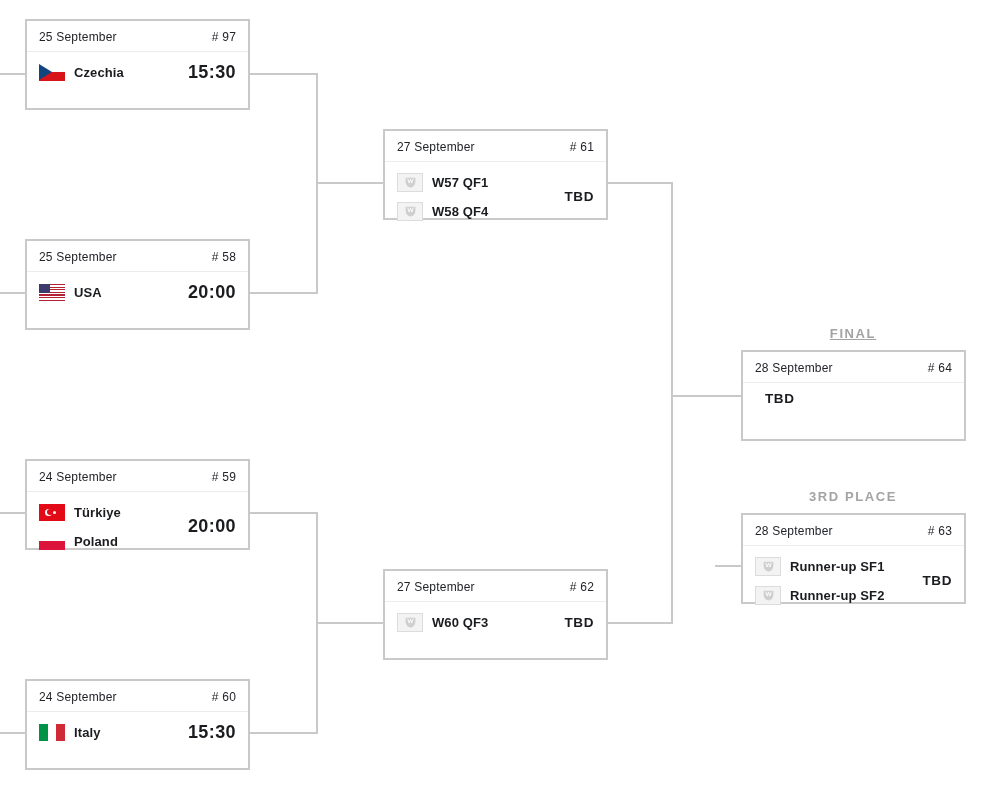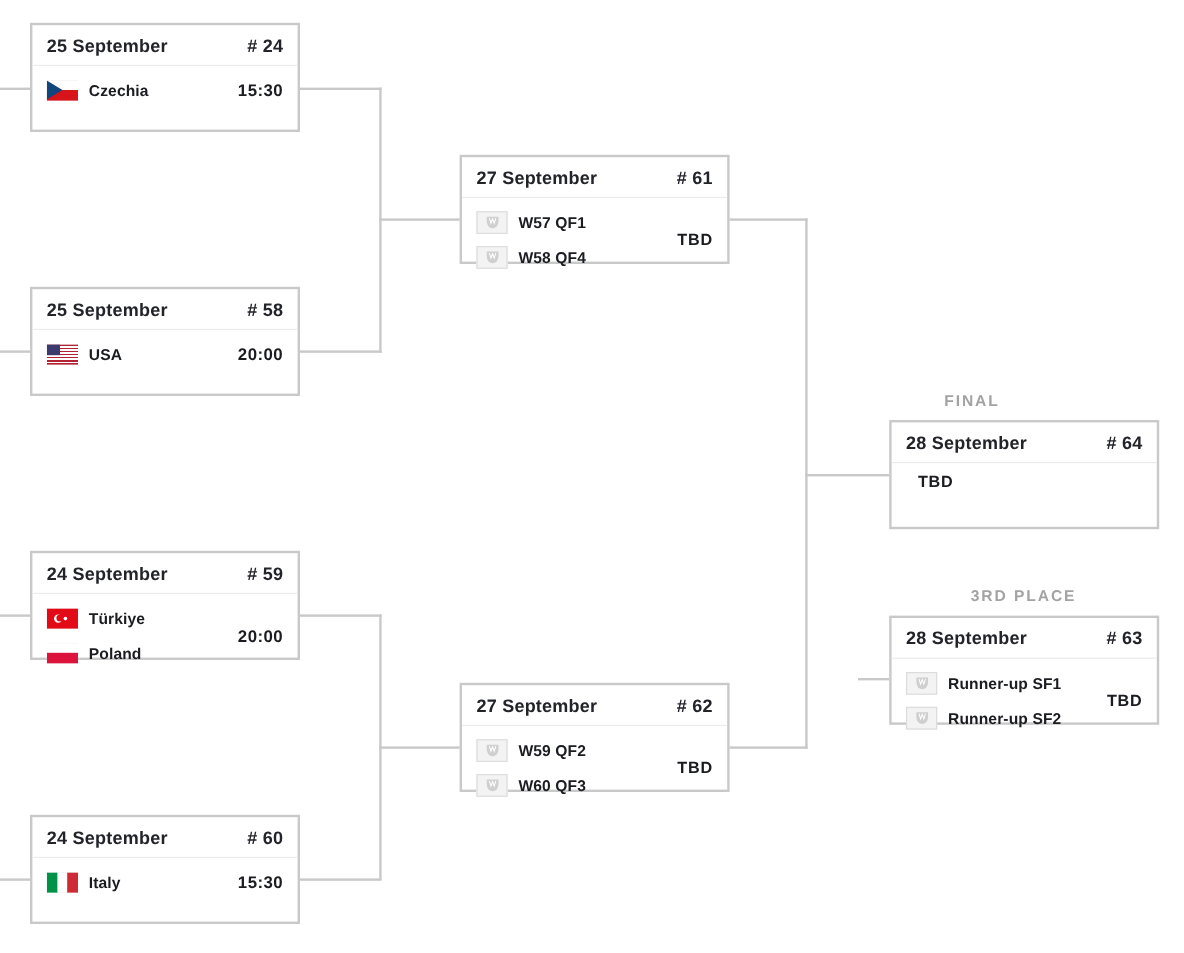--- a/index.html
+++ b/index.html
@@ -36,22 +36,22 @@
   }
   .match-head {
     display: flex;
     align-items: center;
     justify-content: space-between;
     padding: 9px 12px 7px 12px;
     border-bottom: 1px solid #ececec;
   }
   .match-date,
   .match-no {
-    font-size: 15px;
-    font-weight: bold;
+    font-size: 12px;
+    font-weight: normal;
     color: #23242a;
     letter-spacing: .2px;
     white-space: nowrap;
   }
   .match-body {
     display: flex;
     align-items: center;
     padding: 8px 12px 10px 12px;
   }
   .teams {
@@ -66,21 +66,21 @@
   .team + .team { margin-top: 5px; }
   .team-name {
     font-size: 13px;
     font-weight: bold;
     color: #1b1c20;
     letter-spacing: .1px;
     white-space: nowrap;
   }
   .result {
     flex: 0 0 auto;
-    font-size: 14px;
+    font-size: 18px;
     font-weight: bold;
     color: #1b1c20;
     letter-spacing: .4px;
     padding-left: 10px;
     white-space: nowrap;
   }
   .result.tbd { font-size: 13.5px; letter-spacing: .6px; }
 
   
   .flag {
@@ -142,27 +142,27 @@
   <div class="conn conn-v" style="left:316px; top:512px; height:221px;"></div>
   <div class="conn conn-h" style="left:316px; top:622px; width:68px;"></div>
 
   <div class="conn conn-h" style="left:607px; top:182px; width:66px;"></div>
   <div class="conn conn-h" style="left:607px; top:622px; width:66px;"></div>
   <div class="conn conn-v" style="left:671px; top:182px; height:442px;"></div>
   <div class="conn conn-h" style="left:671px; top:395px; width:70px;"></div>
 
   <div class="conn conn-h" style="left:715px; top:565px; width:26px;"></div>
 
-  <div class="round-caption" style="left:698px; top:326px; width:224px;">FINAL</div>
+  <div class="round-caption" style="left:741px; top:326px; width:224px;text-decoration:underline;">FINAL</div>
   <div class="round-caption" style="left:741px; top:489px; width:224px;">3RD PLACE</div>
 
   <div class="match" style="left:25px; top:19px; width:225px; height:91px;">
     <div class="match-head">
       <span class="match-date">25 September</span>
-      <span class="match-no"># 24</span>
+      <span class="match-no"># 97</span>
     </div>
     <div class="match-body">
       <div class="teams">
         <div class="team">
           <span class="flag">
             <i style="left:0;top:0;width:26px;height:8.5px;background:#ffffff;"></i>
             <i style="left:0;top:8.5px;width:26px;height:8.5px;background:#d7141a;"></i>
             <i style="left:0;top:0;width:0;height:0;border-top:8.5px solid transparent;border-bottom:8.5px solid transparent;border-left:13px solid #11457e;"></i>
           </span>
           <span class="team-name">Czechia</span>
@@ -276,29 +276,20 @@
     </div>
     <div class="match-body">
       <div class="teams">
         <div class="team">
           <span class="crest">
             <svg width="13" height="13" viewBox="0 0 24 24" aria-hidden="true">
                 <path d="M3 3 h18 v7 a9 11 0 0 1 -9 11 a9 11 0 0 1 -9 -11 z" fill="#cfcfcf"></path>
                 <path d="M7 5 l2.5 8 L12 6 l2.5 7 L17 5" fill="none" stroke="#ffffff" stroke-width="1.6"></path>
               </svg>
           </span>
-          <span class="team-name">W59 QF2</span>
-        </div>
-        <div class="team">
-          <span class="crest">
-            <svg width="13" height="13" viewBox="0 0 24 24" aria-hidden="true">
-                <path d="M3 3 h18 v7 a9 11 0 0 1 -9 11 a9 11 0 0 1 -9 -11 z" fill="#cfcfcf"></path>
-                <path d="M7 5 l2.5 8 L12 6 l2.5 7 L17 5" fill="none" stroke="#ffffff" stroke-width="1.6"></path>
-              </svg>
-          </span>
           <span class="team-name">W60 QF3</span>
         </div>
       </div>
       <div class="result tbd">TBD</div>
     </div>
   </div>
 
   <div class="match" style="left:741px; top:350px; width:225px; height:91px;">
     <div class="match-head">
       <span class="match-date">28 September</span>

